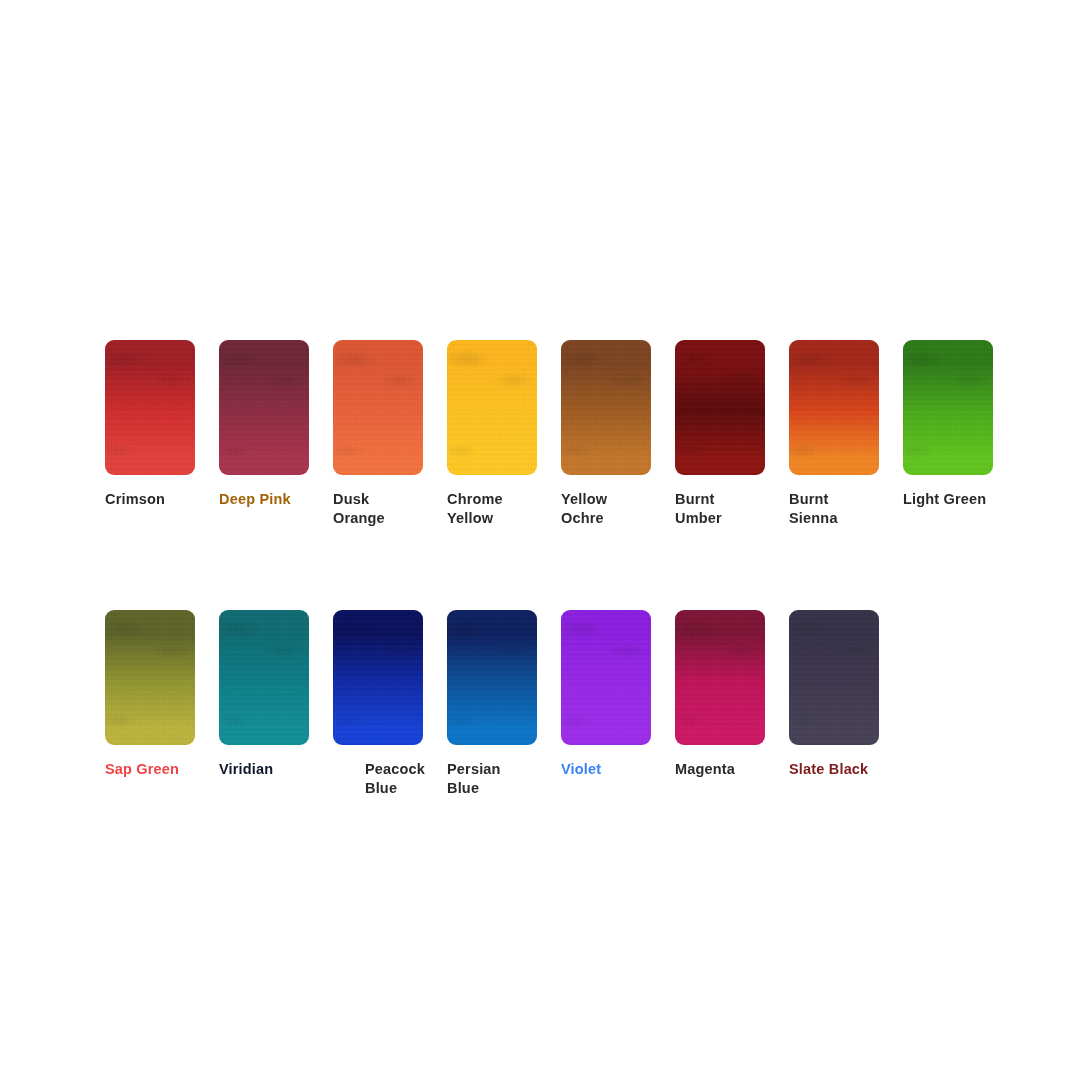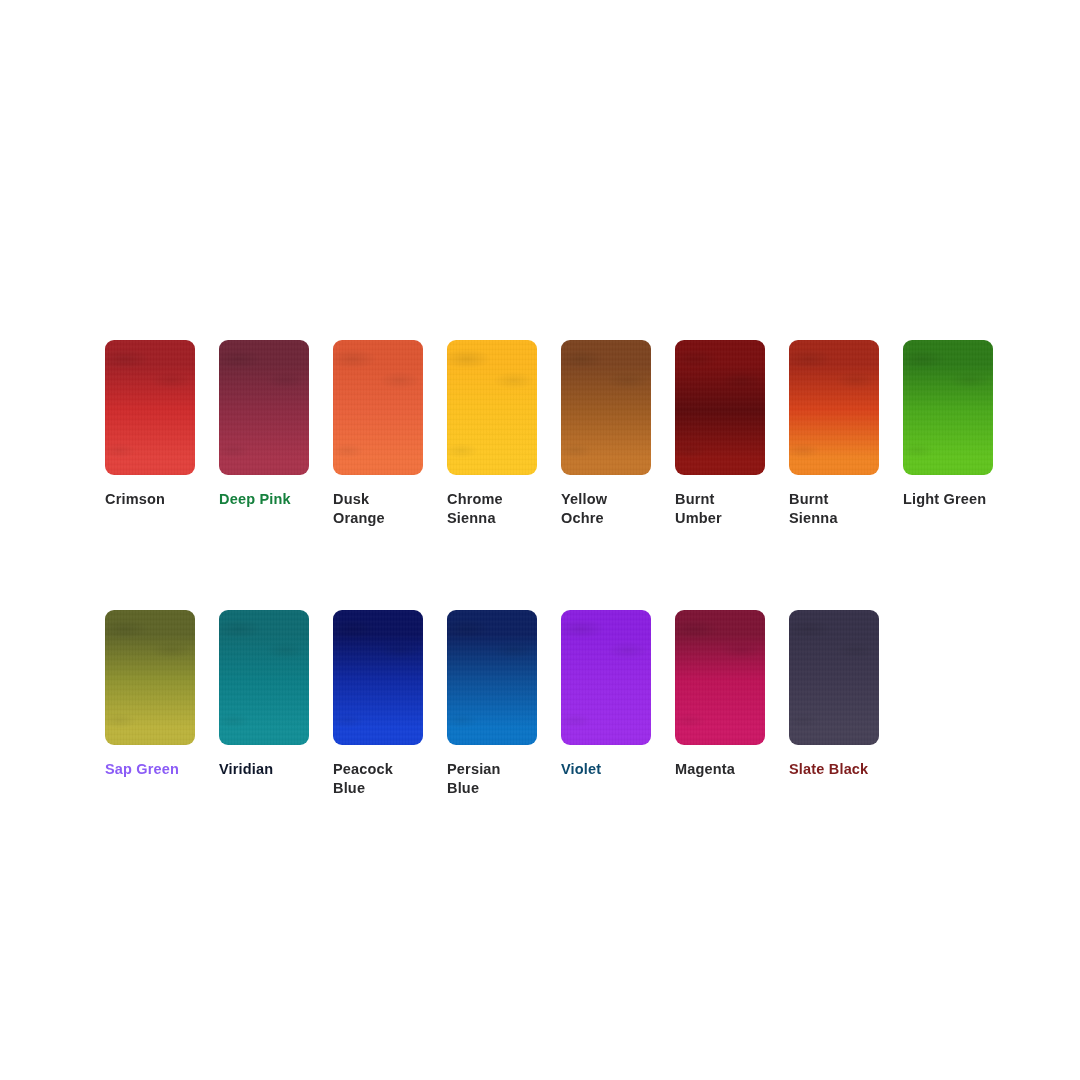--- a/index.html
+++ b/index.html
@@ -91,31 +91,31 @@
 <body>
 
 <div id="palette-sheet" style="background: rgb(255, 255, 255);">
   <div class="swatch-grid">
       <div class="swatch-cell">
         <div class="swatch-chip" style="background-image: linear-gradient(rgb(160, 31, 37) 0%, rgb(160, 31, 37) 18%, rgb(207, 43, 44) 52%, rgb(226, 65, 60) 88%, rgb(226, 65, 60) 100%);"></div>
         <div class="swatch-label" style="color: rgb(42, 42, 44);">Crimson</div>
       </div>
       <div class="swatch-cell">
         <div class="swatch-chip" style="background-image: linear-gradient(rgb(110, 38, 56) 0%, rgb(110, 38, 56) 18%, rgb(140, 43, 67) 52%, rgb(168, 51, 76) 88%, rgb(168, 51, 76) 100%);"></div>
-        <div class="swatch-label" style="color: #15803d;">Deep Pink</div>
+        <div class="swatch-label" style="color: #a16207;">Deep Pink</div>
       </div>
       <div class="swatch-cell">
         <div class="swatch-chip" style="background-image: linear-gradient(rgb(221, 86, 50) 0%, rgb(221, 86, 50) 18%, rgb(232, 96, 58) 52%, rgb(241, 113, 62) 88%, rgb(241, 113, 62) 100%);"></div>
         <div class="swatch-label" style="color: rgb(42, 42, 44);">Dusk
 Orange</div>
       </div>
       <div class="swatch-cell">
         <div class="swatch-chip" style="background-image: linear-gradient(rgb(252, 182, 29) 0%, rgb(252, 182, 29) 18%, rgb(252, 193, 31) 52%, rgb(253, 200, 36) 88%, rgb(253, 200, 36) 100%);"></div>
         <div class="swatch-label" style="color: rgb(42, 42, 44);">Chrome
-Sienna</div>
+Yellow</div>
       </div>
       <div class="swatch-cell">
         <div class="swatch-chip" style="background-image: linear-gradient(rgb(124, 68, 32) 0%, rgb(124, 68, 32) 18%, rgb(157, 91, 34) 52%, rgb(196, 118, 43) 88%, rgb(196, 118, 43) 100%);"></div>
         <div class="swatch-label" style="color: rgb(42, 42, 44);">Yellow
 Ochre</div>
       </div>
       <div class="swatch-cell">
         <div class="swatch-chip" style="background-image: linear-gradient(rgb(122, 15, 16) 0%, rgb(122, 15, 16) 18%, rgb(92, 11, 13) 52%, rgb(141, 20, 17) 88%, rgb(141, 20, 17) 100%);"></div>
         <div class="swatch-label" style="color: rgb(42, 42, 44);">Burnt
 Umber</div>
@@ -124,39 +124,39 @@
         <div class="swatch-chip" style="background-image: linear-gradient(rgb(163, 39, 24) 0%, rgb(163, 39, 24) 18%, rgb(216, 67, 26) 52%, rgb(240, 132, 35) 88%, rgb(240, 132, 35) 100%);"></div>
         <div class="swatch-label" style="color: rgb(42, 42, 44);">Burnt
 Sienna</div>
       </div>
       <div class="swatch-cell">
         <div class="swatch-chip" style="background-image: linear-gradient(rgb(45, 122, 24) 0%, rgb(45, 122, 24) 18%, rgb(74, 168, 27) 52%, rgb(97, 196, 30) 88%, rgb(97, 196, 30) 100%);"></div>
         <div class="swatch-label" style="color: rgb(42, 42, 44);">Light Green</div>
       </div>
       <div class="swatch-cell">
         <div class="swatch-chip" style="background-image: linear-gradient(rgb(94, 100, 40) 0%, rgb(94, 100, 40) 18%, rgb(143, 147, 48) 52%, rgb(188, 179, 60) 88%, rgb(188, 179, 60) 100%);"></div>
-        <div class="swatch-label" style="color: #8b5cf6;">Sap Green</div>
+        <div class="swatch-label" style="color: #ef4444;">Sap Green</div>
       </div>
       <div class="swatch-cell">
         <div class="swatch-chip" style="background-image: linear-gradient(rgb(15, 107, 114) 0%, rgb(15, 107, 114) 18%, rgb(12, 125, 134) 52%, rgb(18, 142, 150) 88%, rgb(18, 142, 150) 100%);"></div>
         <div class="swatch-label" style="color: #0f172a;">Viridian</div>
       </div>
       <div class="swatch-cell">
         <div class="swatch-chip" style="background-image: linear-gradient(rgb(10, 17, 94) 0%, rgb(10, 17, 94) 18%, rgb(15, 40, 164) 52%, rgb(22, 65, 214) 88%, rgb(22, 65, 214) 100%);"></div>
-        <div class="swatch-label" style="color: rgb(42, 42, 44);">Peacock
+        <div class="swatch-label" style="color: rgb(42, 42, 44); margin-left: 32px;">Peacock
 Blue</div>
       </div>
       <div class="swatch-cell">
         <div class="swatch-chip" style="background-image: linear-gradient(rgb(13, 32, 96) 0%, rgb(13, 32, 96) 18%, rgb(13, 78, 150) 52%, rgb(11, 116, 198) 88%, rgb(11, 116, 198) 100%);"></div>
         <div class="swatch-label" style="color: rgb(42, 42, 44);">Persian
 Blue</div>
       </div>
       <div class="swatch-cell">
         <div class="swatch-chip" style="background-image: linear-gradient(rgb(139, 31, 224) 0%, rgb(139, 31, 224) 18%, rgb(150, 39, 230) 52%, rgb(156, 44, 234) 88%, rgb(156, 44, 234) 100%);"></div>
-        <div class="swatch-label" style="color: #0c4a6e;">Violet</div>
+        <div class="swatch-label" style="color: #3b82f6;">Violet</div>
       </div>
       <div class="swatch-cell">
         <div class="swatch-chip" style="background-image: linear-gradient(rgb(125, 20, 53) 0%, rgb(125, 20, 53) 18%, rgb(189, 19, 87) 52%, rgb(204, 23, 101) 88%, rgb(204, 23, 101) 100%);"></div>
         <div class="swatch-label" style="color: rgb(42, 42, 44);">Magenta</div>
       </div>
       <div class="swatch-cell">
         <div class="swatch-chip" style="background-image: linear-gradient(rgb(54, 49, 73) 0%, rgb(54, 49, 73) 18%, rgb(61, 55, 79) 52%, rgb(70, 64, 86) 88%, rgb(70, 64, 86) 100%);"></div>
         <div class="swatch-label" style="color: #7f1d1d;">Slate Black</div>
       </div>
     </div>

